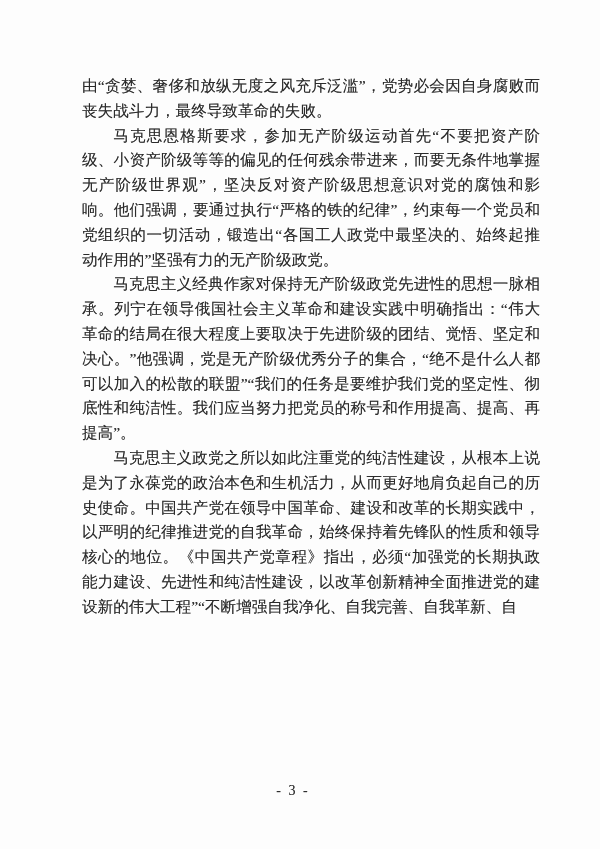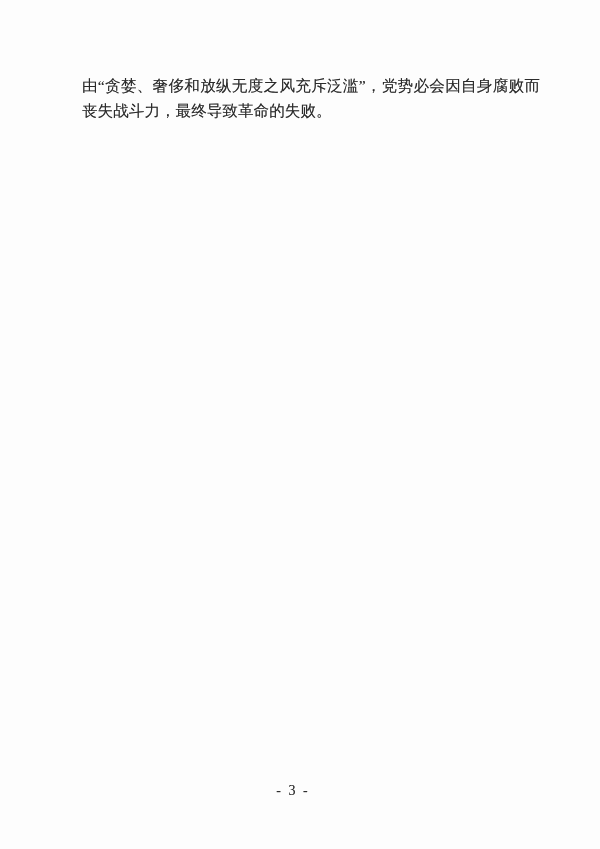--- a/index.html
+++ b/index.html
@@ -50,17 +50,20 @@
     letter-spacing: 2px;
     text-shadow: 0 0 0.5px rgba(43,43,43,0.45);
   }
 </style>
 </head>
 <body>
 
 <div class="page">
   <main class="text-body">
     <p class="para">由“贪婪、奢侈和放纵无度之风充斥泛滥”，党势必会因自身腐败而丧失战斗力，最终导致革命的失败。</p>
+    <p class="para indent">马克思恩格斯要求，参加无产阶级运动首先“不要把资产阶级、小资产阶级等等的偏见的任何残余带进来，而要无条件地掌握无产阶级世界观”，坚决反对资产阶级思想意识对党的腐蚀和影响。他们强调，要通过执行“严格的铁的纪律”，约束每一个党员和党组织的一切活动，锻造出“各国工人政党中最坚决的、始终起推动作用的”坚强有力的无产阶级政党。</p>
+    <p class="para indent">马克思主义经典作家对保持无产阶级政党先进性的思想一脉相承。列宁在领导俄国社会主义革命和建设实践中明确指出：“伟大革命的结局在很大程度上要取决于先进阶级的团结、觉悟、坚定和决心。”他强调，党是无产阶级优秀分子的集合，“绝不是什么人都可以加入的松散的联盟”“我们的任务是要维护我们党的坚定性、彻底性和纯洁性。我们应当努力把党员的称号和作用提高、提高、再提高”。</p>
+    <p class="para indent">马克思主义政党之所以如此注重党的纯洁性建设，从根本上说是为了永葆党的政治本色和生机活力，从而更好地肩负起自己的历史使命。中国共产党在领导中国革命、建设和改革的长期实践中，以严明的纪律推进党的自我革命，始终保持着先锋队的性质和领导核心的地位。《中国共产党章程》指出，必须“加强党的长期执政能力建设、先进性和纯洁性建设，以改革创新精神全面推进党的建设新的伟大工程”“不断增强自我净化、自我完善、自我革新、自</p>
   </main>
   <footer class="page-footer">
     <span class="page-number">- 3 -</span>
   </footer>
 </div>
 
 </body></html>

